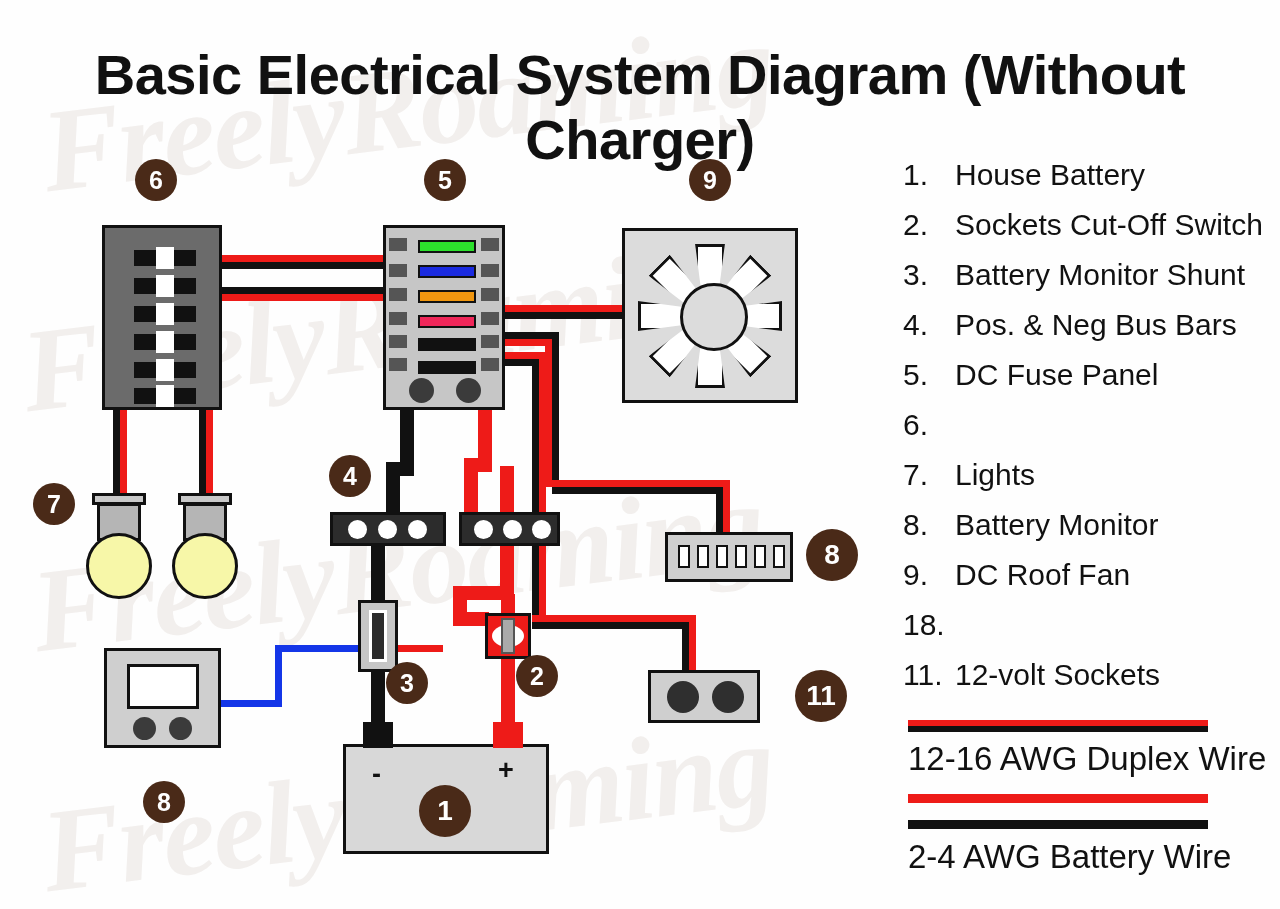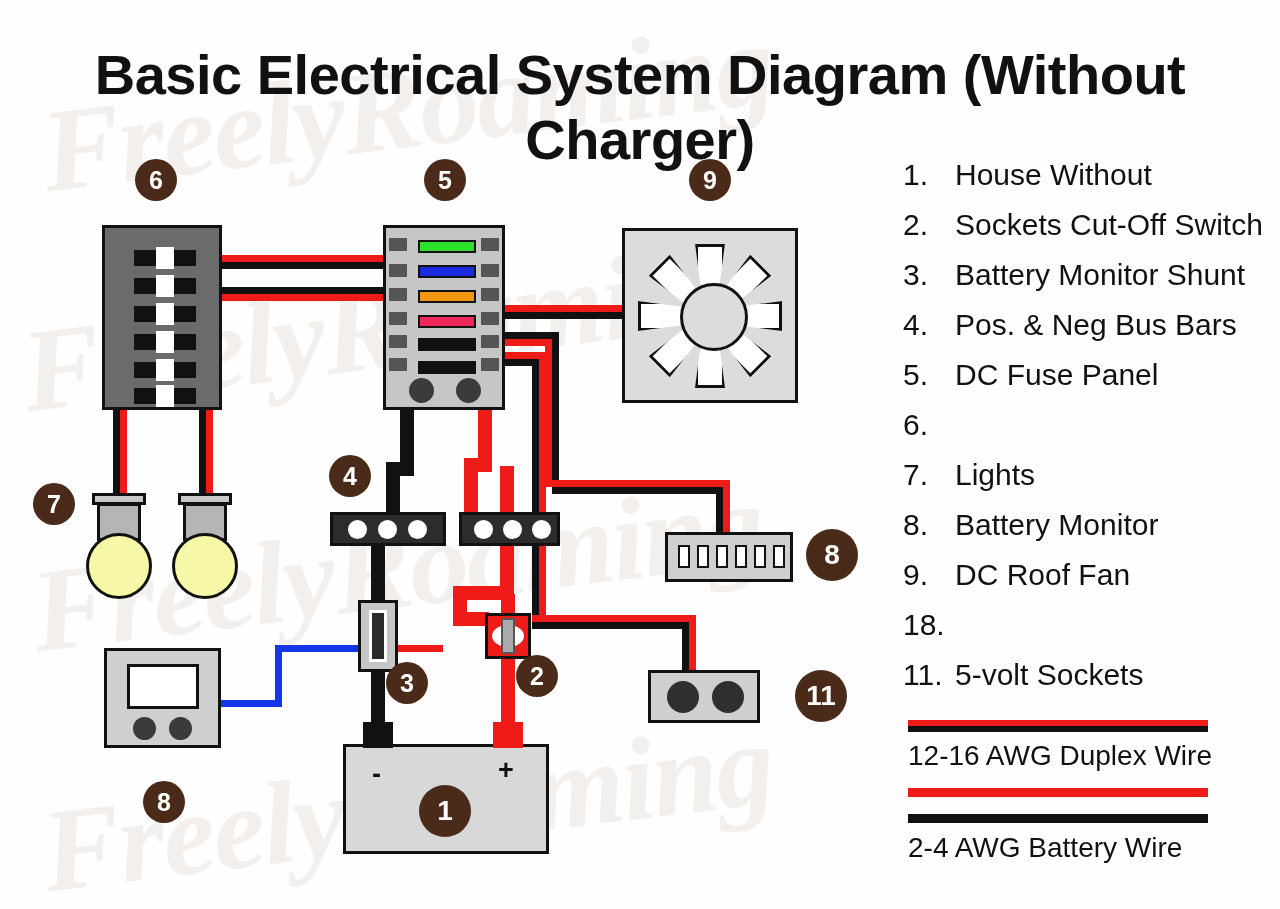--- a/index.html
+++ b/index.html
@@ -70,23 +70,23 @@
   #wire-legend {
     position: absolute;
     left: 908px; top: 720px;
     width: 300px;
   }
   .wl-duplex-red { width: 300px; height: 6px; background: #ee1b18; }
   .wl-duplex-blk { width: 300px; height: 6px; background: #111111; }
   .wl-batt-red   { width: 300px; height: 9px; background: #ee1b18; }
   .wl-batt-blk   { width: 300px; height: 9px; background: #111111; }
   .wl-text {
-    font-size: 28px;
+    font-size: 33px;
     color: #111111;
-    text-align: left;
+    text-align: right;
     width: 300px;
     white-space: nowrap;
   }
 
   
   .badge {
     position: absolute;
     border-radius: 50%;
     background: #4a2a18;
     color: #ffffff;
@@ -385,21 +385,21 @@
 
   <div class="box" id="socket-panel">
     <div class="socket-hole" style="left:16px;"></div>
     <div class="socket-hole" style="left:61px;"></div>
   </div>
   <div class="badge badge-lg" style="left:795px; top:670px;">11</div>
 
   <div id="legend">
     <div class="legend-row">
       <span class="legend-num">1.</span>
-      <span class="legend-label">House Without</span>
+      <span class="legend-label">House Battery</span>
     </div>
     <div class="legend-row">
       <span class="legend-num">2.</span>
       <span class="legend-label">Sockets Cut-Off Switch</span>
     </div>
     <div class="legend-row">
       <span class="legend-num">3.</span>
       <span class="legend-label">Battery Monitor Shunt</span>
     </div>
     <div class="legend-row">
@@ -423,21 +423,21 @@
     </div>
     <div class="legend-row">
       <span class="legend-num">9.</span>
       <span class="legend-label">DC Roof Fan</span>
     </div>
     <div class="legend-row">
       <span class="legend-num">18.</span>
     </div>
     <div class="legend-row">
       <span class="legend-num">11.</span>
-      <span class="legend-label">5-volt Sockets</span>
+      <span class="legend-label">12-volt Sockets</span>
     </div>
   </div>
 
   <div id="wire-legend">
     <div class="wl-duplex-red"></div>
     <div class="wl-duplex-blk"></div>
     <div class="wl-text" style="margin-top:8px;">12-16 AWG Duplex Wire</div>
     <div class="wl-batt-red" style="margin-top:16px;"></div>
     <div class="wl-batt-blk" style="margin-top:17px;"></div>
     <div class="wl-text" style="margin-top:9px;">2-4 AWG Battery Wire</div>

